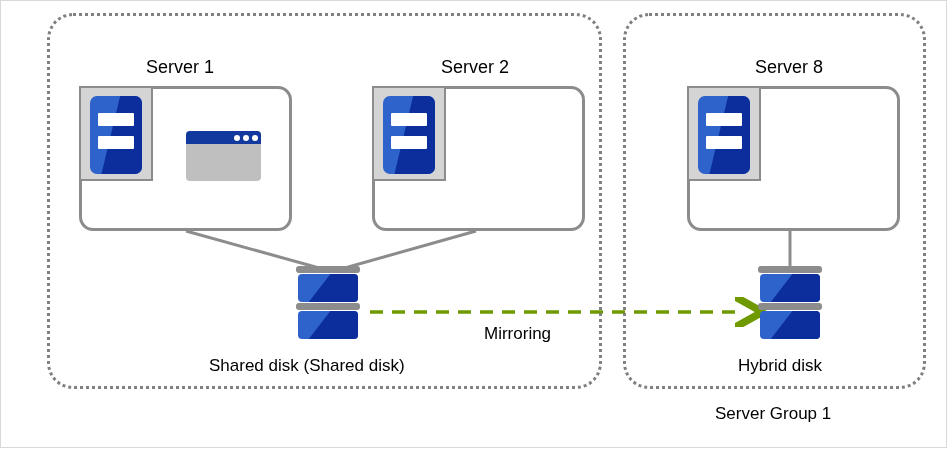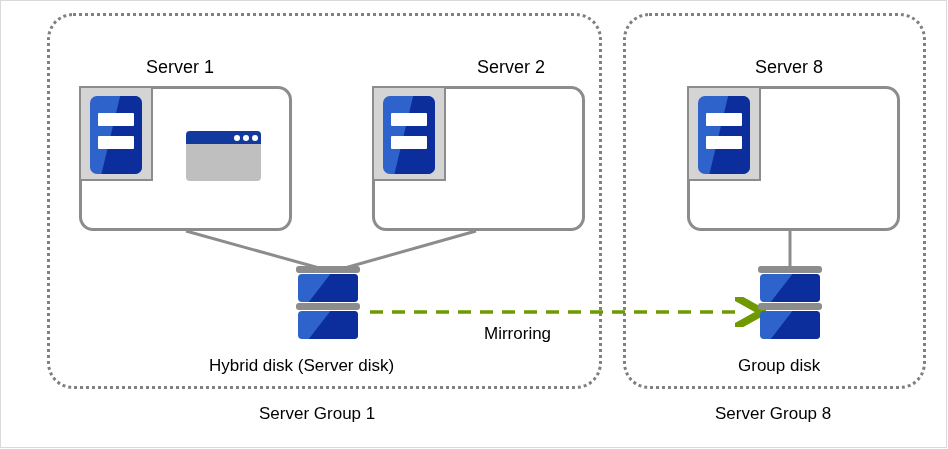--- a/index.html
+++ b/index.html
@@ -91,21 +91,21 @@
       <div class="srv-bar" style="left:8px;top:40px;width:36px;height:13px;"></div>
     </div>
   </div>
   <div class="appwin" style="left:186px;top:131px;width:75px;height:50px;">
     <div class="appwin-bar"></div>
     <div class="appwin-dot" style="left:48px;"></div>
     <div class="appwin-dot" style="left:57px;"></div>
     <div class="appwin-dot" style="left:66px;"></div>
   </div>
 
-  <div class="txt label-title" style="left:441px;top:57px;margin-left:36px;">Server 2</div>
+  <div class="txt label-title" style="left:441px;top:57px;">Server 2</div>
   <div class="serverbox" style="left:372px;top:86px;width:213px;height:145px;"></div>
   <div class="srv-icon" style="left:372px;top:86px;width:74px;height:95px;">
     <div class="srv-body" style="left:9px;top:8px;width:52px;height:78px;">
       <div class="dark"></div>
       <div class="srv-bar" style="left:8px;top:17px;width:36px;height:13px;"></div>
       <div class="srv-bar" style="left:8px;top:40px;width:36px;height:13px;"></div>
     </div>
   </div>
 
   <div class="txt label-title" style="left:755px;top:57px;">Server 8</div>
@@ -121,32 +121,31 @@
   <div class="disk" style="left:296px;top:266px;width:64px;height:78px;">
     <div class="disk-plate" style="top:0px;width:64px;height:7px;"></div>
     <div class="disk-seg" style="top:8px;width:60px;height:28px;">
       <div class="dark"></div>
     </div>
     <div class="disk-plate" style="top:37px;width:64px;height:7px;"></div>
     <div class="disk-seg" style="top:45px;width:60px;height:28px;">
       <div class="dark"></div>
     </div>
   </div>
-  <div class="txt label-caption" style="left:209px;top:356px;">Hybrid disk (Server disk)</div>
+  <div class="txt label-caption" style="left:209px;top:356px;">Shared disk (Shared disk)</div>
 
   <div class="disk" style="left:758px;top:266px;width:64px;height:78px;">
     <div class="disk-plate" style="top:0px;width:64px;height:7px;"></div>
     <div class="disk-seg" style="top:8px;width:60px;height:28px;">
       <div class="dark"></div>
     </div>
     <div class="disk-plate" style="top:37px;width:64px;height:7px;"></div>
     <div class="disk-seg" style="top:45px;width:60px;height:28px;">
       <div class="dark"></div>
     </div>
   </div>
-  <div class="txt label-caption" style="left:738px;top:356px;">Group disk</div>
+  <div class="txt label-caption" style="left:738px;top:356px;">Hybrid disk</div>
 
   <div class="txt label-caption" style="left:484px;top:324px;">Mirroring</div>
 
-  <div class="txt label-caption" style="left:259px;top:404px;">Server Group 1</div>
-  <div class="txt label-caption" style="left:715px;top:404px;">Server Group 8</div>
+  <div class="txt label-caption" style="left:715px;top:404px;">Server Group 1</div>
 
 </div>
 
 </body></html>

